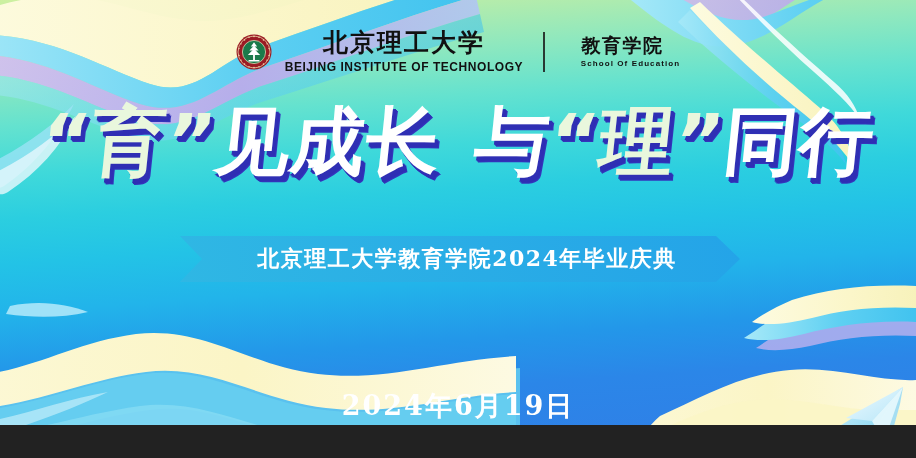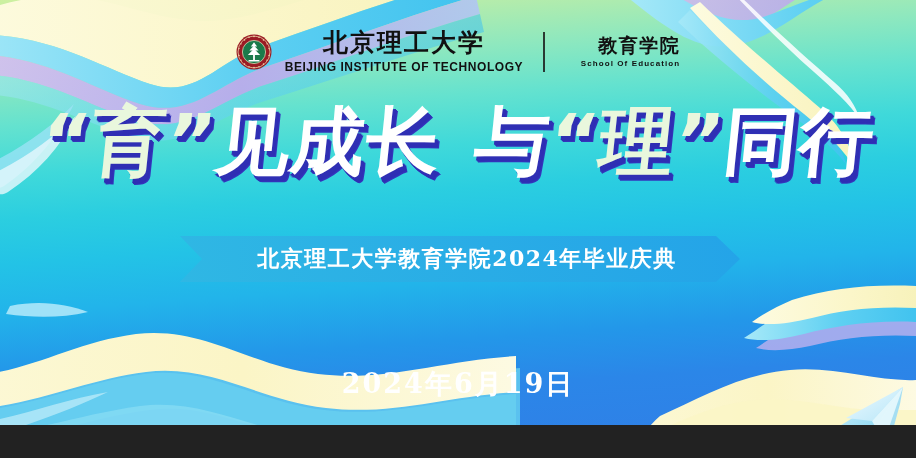--- a/index.html
+++ b/index.html
@@ -68,21 +68,21 @@
     white-space: nowrap;
   }
   .vrule {
     width: 1.6px;
     height: 40px;
     background: #1a1a1a;
     opacity: .85;
     margin: 0 7px;
     flex: 0 0 auto;
   }
-  .sch-block { display:flex; flex-direction:column; align-items:flex-end; }
+  .sch-block { display:flex; flex-direction:column; align-items:center; }
   .sch-cn {
     font-family: "DejaVu Sans", sans-serif;
     font-size: 19px;
     font-weight: bold;
     letter-spacing: 1.5px;
     color: #111;
     line-height: 1.06;
     white-space: nowrap;
   }
   .sch-en {
@@ -144,21 +144,21 @@
     color: #ffffff;
     letter-spacing: 1.5px;
     white-space: nowrap;
     padding-left: 14px;
     box-sizing: border-box;
   }
 
   
   .date {
     position: absolute;
-    top: 366px;
+    top: 388px;
     left: 0;
     width: 916px;
     text-align: center;
     font-family: "DejaVu Serif", serif;
     font-size: 27px;
     font-weight: bold;
     color: #ffffff;
     letter-spacing: 2px;
     white-space: nowrap;
   }

